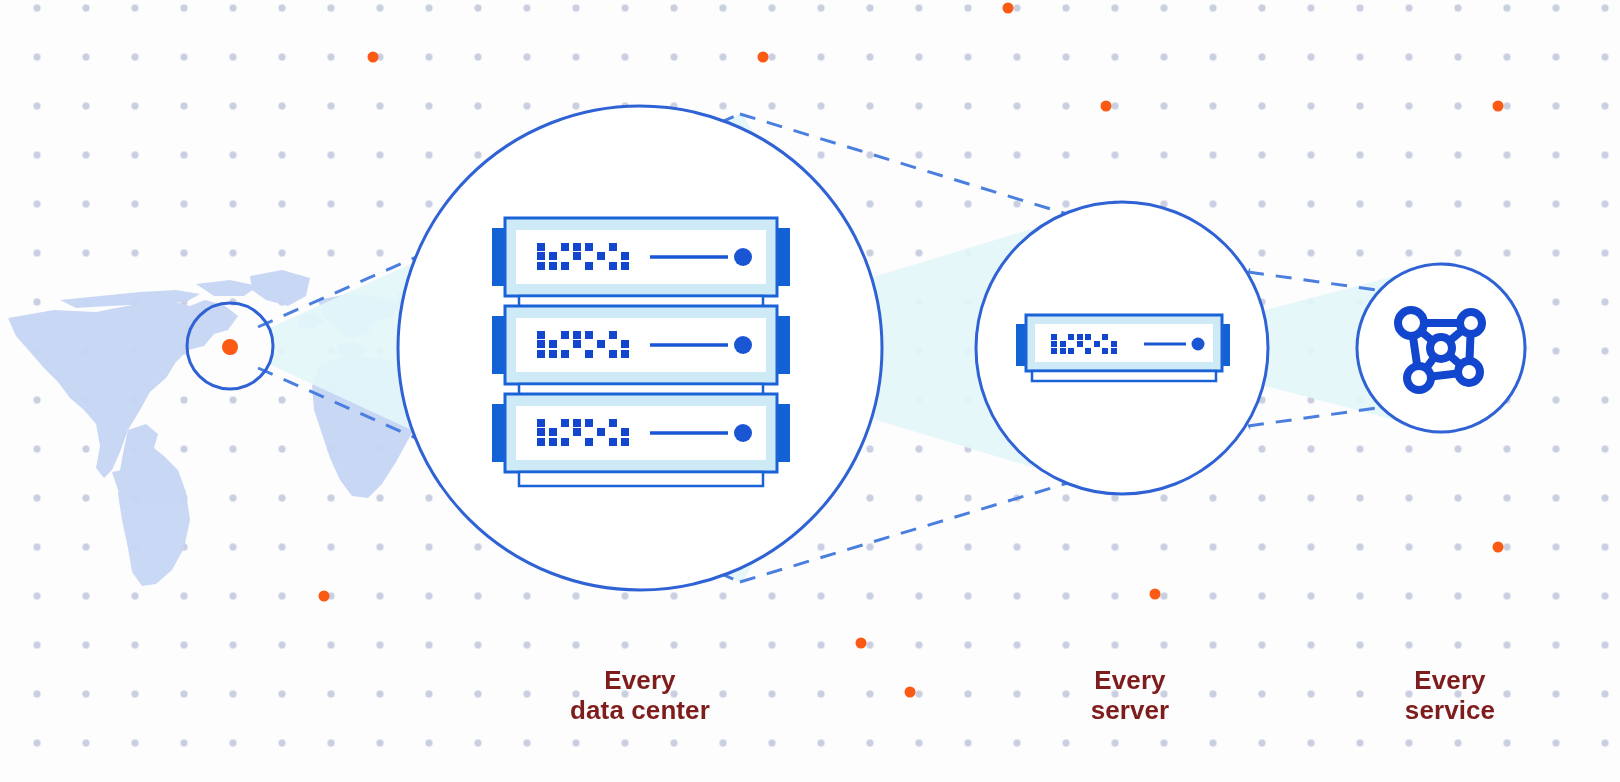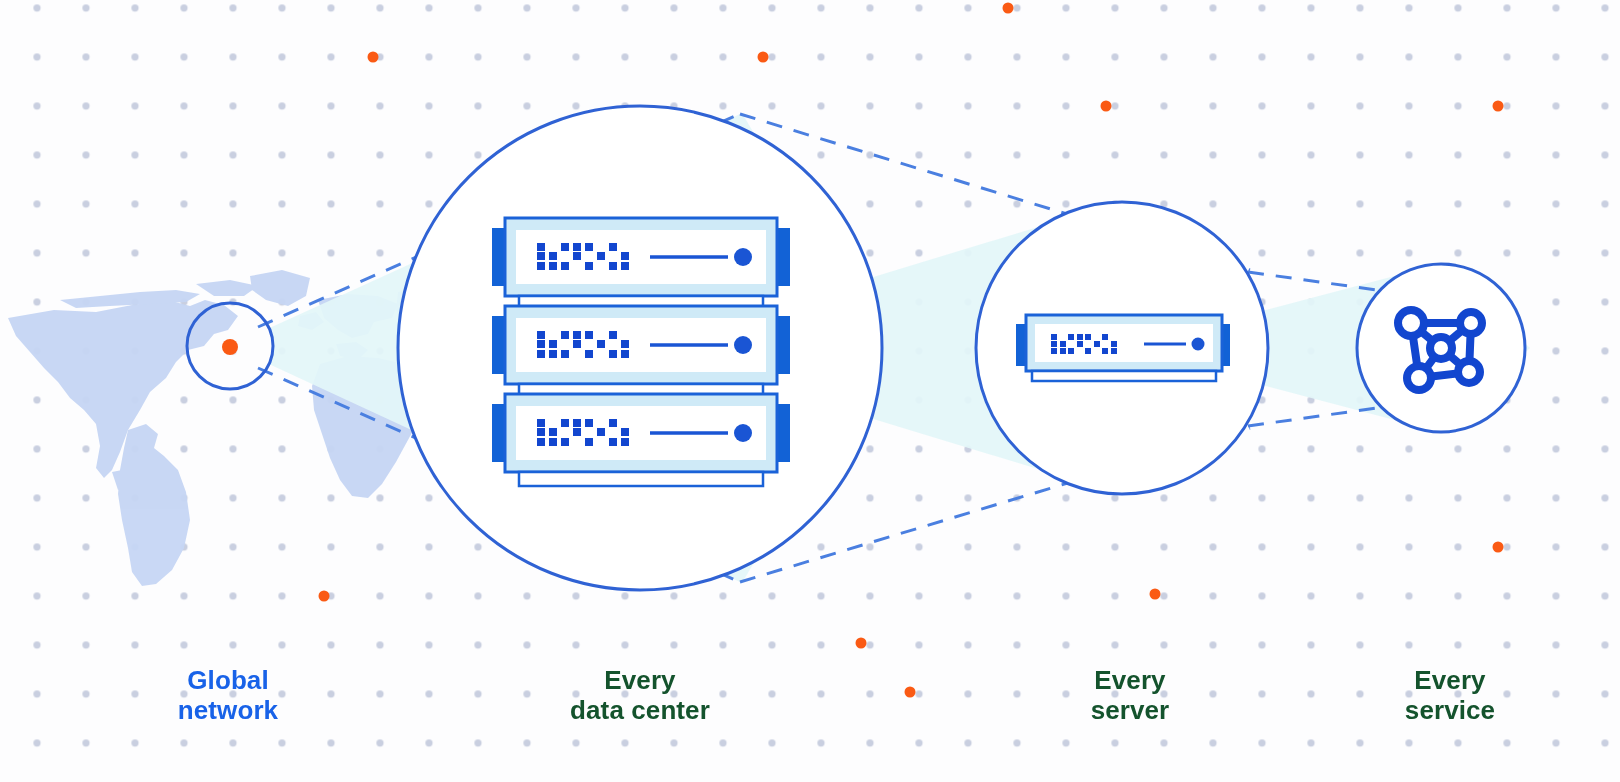--- a/index.html
+++ b/index.html
@@ -25,21 +25,21 @@
     height: 782px;
   }
   .label {
     position: absolute;
     text-align: center;
     font-family: "Liberation Sans", sans-serif;
     font-size: 26px;
     font-weight: 700;
     line-height: 1.16;
     letter-spacing: 0.1px;
-    color: #14532d;
+    color: #7f1d1d;
     white-space: pre-line;
     user-select: none;
   }
   .label.accent {
     color: #1862e8;
   }
   #label-global    { left: 108px;  top: 665px; width: 240px; }
   #label-datacenter{ left: 520px;  top: 665px; width: 240px; }
   #label-server    { left: 1010px; top: 665px; width: 240px; }
   #label-service   { left: 1330px; top: 665px; width: 240px; }
@@ -289,22 +289,20 @@
         <circle cx="1106" cy="106" r="5.5" fill="#fa5a14"></circle>
         <circle cx="1498" cy="106" r="5.5" fill="#fa5a14"></circle>
         <circle cx="1498" cy="547" r="5.5" fill="#fa5a14"></circle>
         <circle cx="324" cy="596" r="5.5" fill="#fa5a14"></circle>
         <circle cx="1155" cy="594" r="5.5" fill="#fa5a14"></circle>
         <circle cx="861" cy="643" r="5.5" fill="#fa5a14"></circle>
         <circle cx="910" cy="692" r="5.5" fill="#fa5a14"></circle>
       </g>
   </svg>
 
-  <div class="label accent" id="label-global">Global
-network</div>
 
   <div class="label" id="label-datacenter">Every
 data center</div>
 
   <div class="label" id="label-server">Every
 server</div>
 
   <div class="label" id="label-service">Every
 service</div>
 

